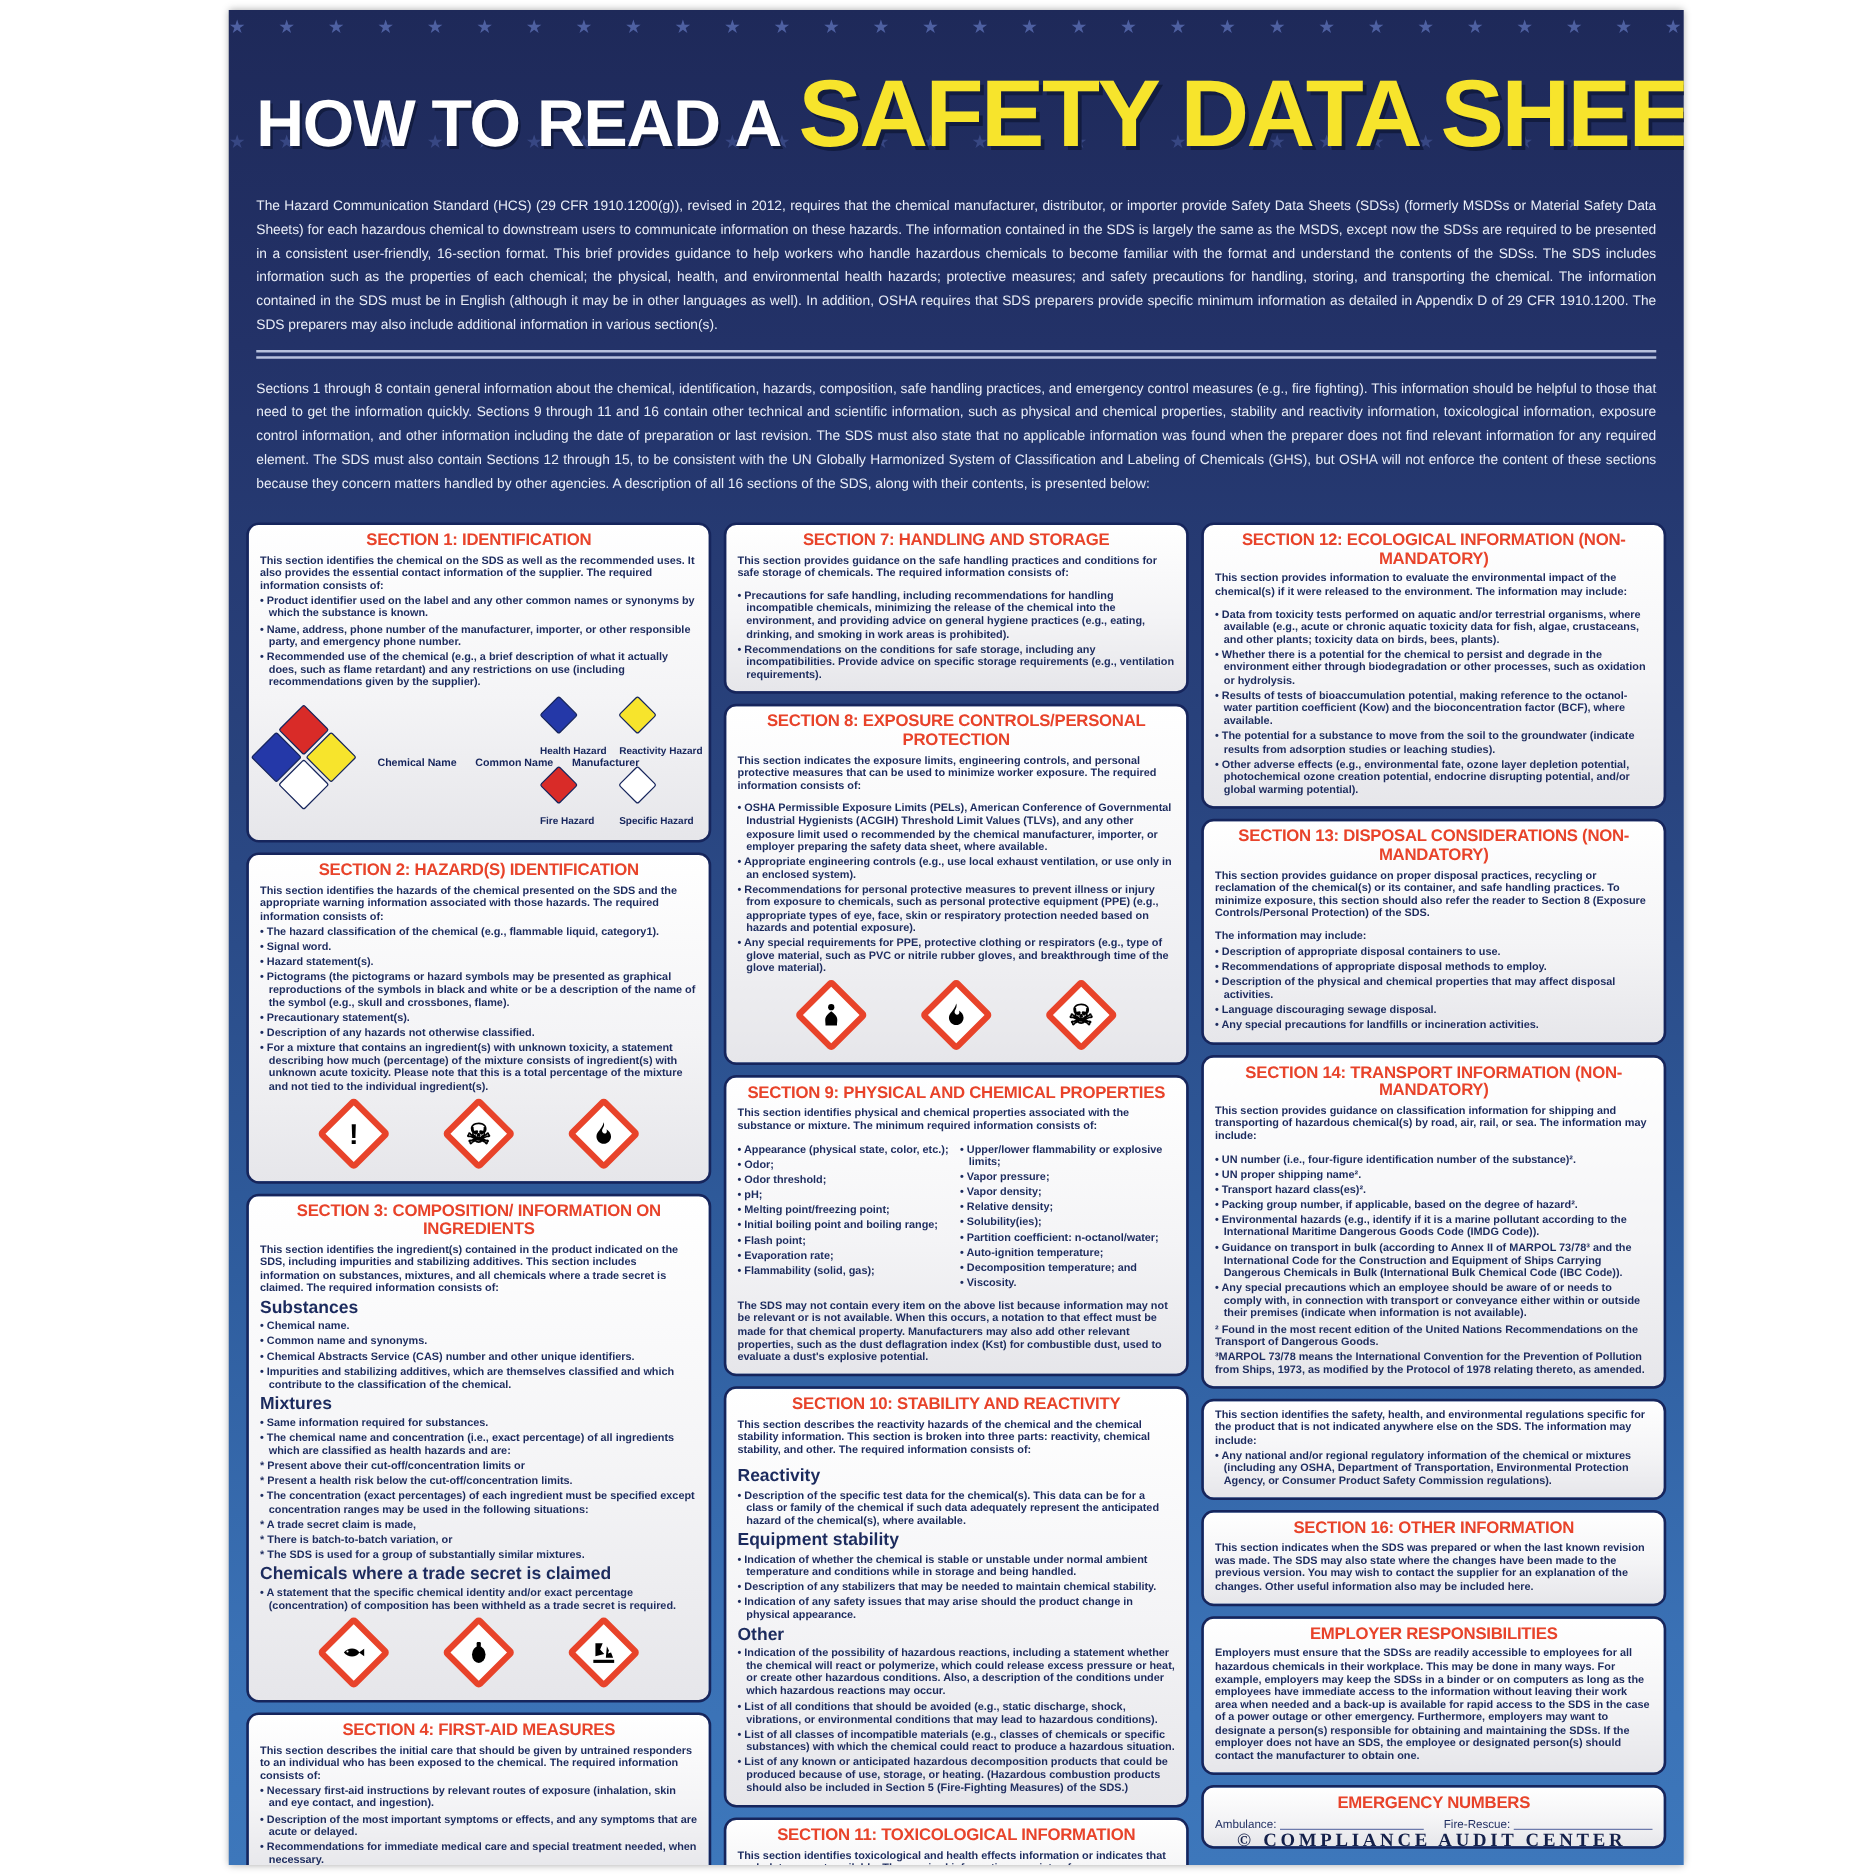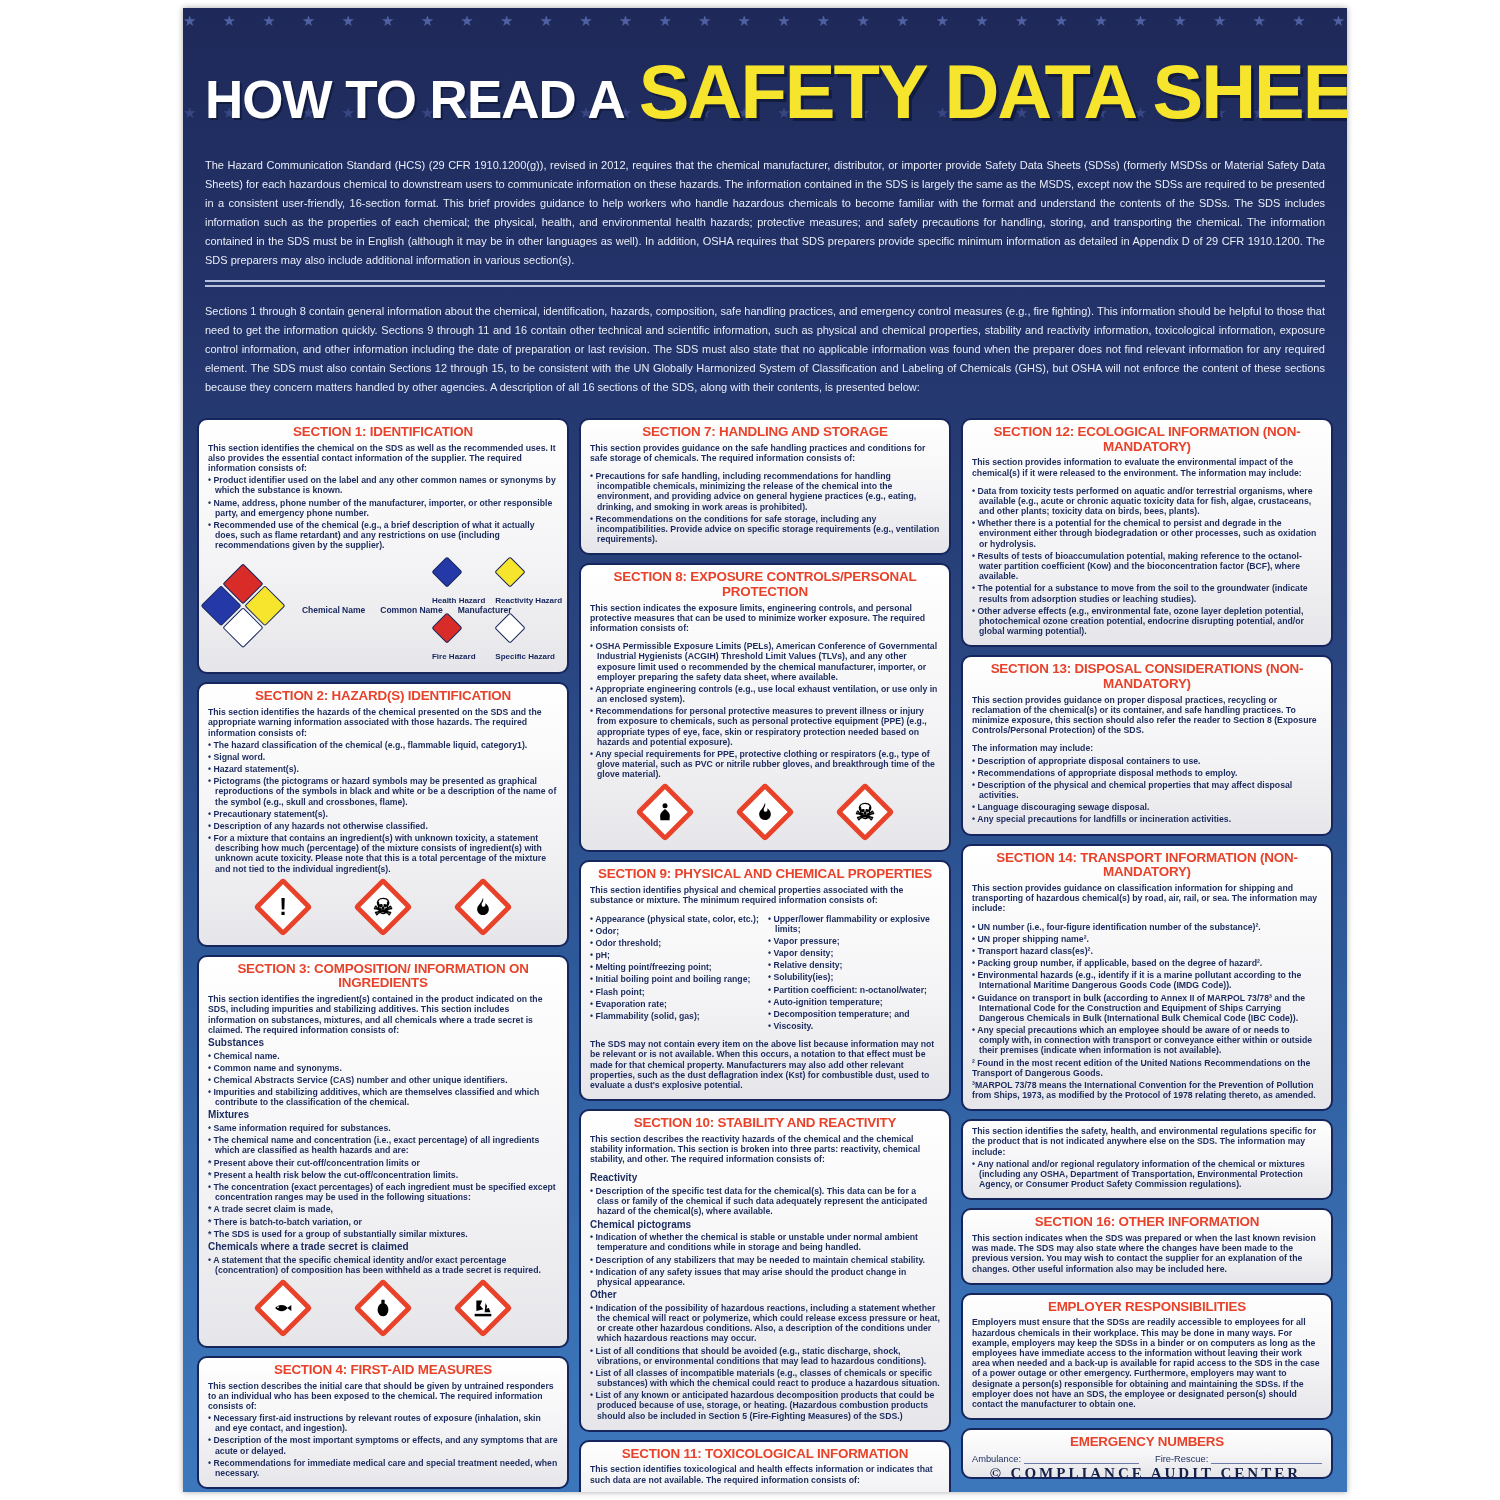--- a/index.html
+++ b/index.html
@@ -44,21 +44,21 @@
     border:2.5px solid #16255c;border-radius:10px;
     padding:5px 9px 7px 9px;margin-bottom:8px;
   }
   .stitle{
     color:#e8432a;font-size:13.4px;font-weight:bold;text-align:center;
     margin:0 0 3px 0;letter-spacing:-.2px;line-height:1.1;
   }
   .bt{color:#1c2b5e;font-size:8.7px;font-weight:bold;line-height:1.17;margin:0 0 2px 0;}
   .bt.bullet{padding-left:7px;text-indent:-7px;}
   .bt.star{padding-left:7px;text-indent:-7px;}
-  .bt.subhead{font-size:10px;}
+  .bt.subhead{font-size:14px;}
   .props{display:flex;gap:6px;}
   .props ul{list-style:none;margin:0;padding:0;flex:1;}
   .picto-row{display:flex;justify-content:center;gap:58px;margin:12px 0 10px 0;}
   .dia{
     width:32px;height:32px;transform:rotate(45deg);background:#ffffff;
     border:5px solid #e8432a;border-radius:4px;
     display:flex;align-items:center;justify-content:center;
   }
   .dia .g{
     transform:rotate(-45deg);color:#000;font-weight:bold;font-size:23px;
@@ -306,21 +306,21 @@
           </div>
           <div style="height: 6px;"></div>
           <p class="bt">The SDS may not contain every item on the above list because information may not be relevant or is not available. When this occurs, a notation to that effect must be made for that chemical property. Manufacturers may also add other relevant properties, such as the dust deflagration index (Kst) for combustible dust, used to evaluate a dust's explosive potential.</p>
         </section>
         <section class="panel">
           <h2 class="stitle">SECTION 10: STABILITY AND REACTIVITY</h2>
           <p class="bt">This section describes the reactivity hazards of the chemical and the chemical stability information. This section is broken into three parts: reactivity, chemical stability, and other. The required information consists of:</p>
           <div style="height: 6px;"></div>
           <p class="bt subhead">Reactivity</p>
           <p class="bt bullet">• Description of the specific test data for the chemical(s). This data can be for a class or family of the chemical if such data adequately represent the anticipated hazard of the chemical(s), where available.</p>
-          <p class="bt subhead">Chemical pictograms</p>
+          <p class="bt subhead">Equipment stability</p>
           <p class="bt bullet">• Indication of whether the chemical is stable or unstable under normal ambient temperature and conditions while in storage and being handled.</p>
           <p class="bt bullet">• Description of any stabilizers that may be needed to maintain chemical stability.</p>
           <p class="bt bullet">• Indication of any safety issues that may arise should the product change in physical appearance.</p>
           <p class="bt subhead">Other</p>
           <p class="bt bullet">• Indication of the possibility of hazardous reactions, including a statement whether the chemical will react or polymerize, which could release excess pressure or heat, or create other hazardous conditions. Also, a description of the conditions under which hazardous reactions may occur.</p>
           <p class="bt bullet">• List of all conditions that should be avoided (e.g., static discharge, shock, vibrations, or environmental conditions that may lead to hazardous conditions).</p>
           <p class="bt bullet">• List of all classes of incompatible materials (e.g., classes of chemicals or specific substances) with which the chemical could react to produce a hazardous situation.</p>
           <p class="bt bullet">• List of any known or anticipated hazardous decomposition products that could be produced because of use, storage, or heating. (Hazardous combustion products should also be included in Section 5 (Fire-Fighting Measures) of the SDS.)</p>
         </section>
         <section class="panel">

